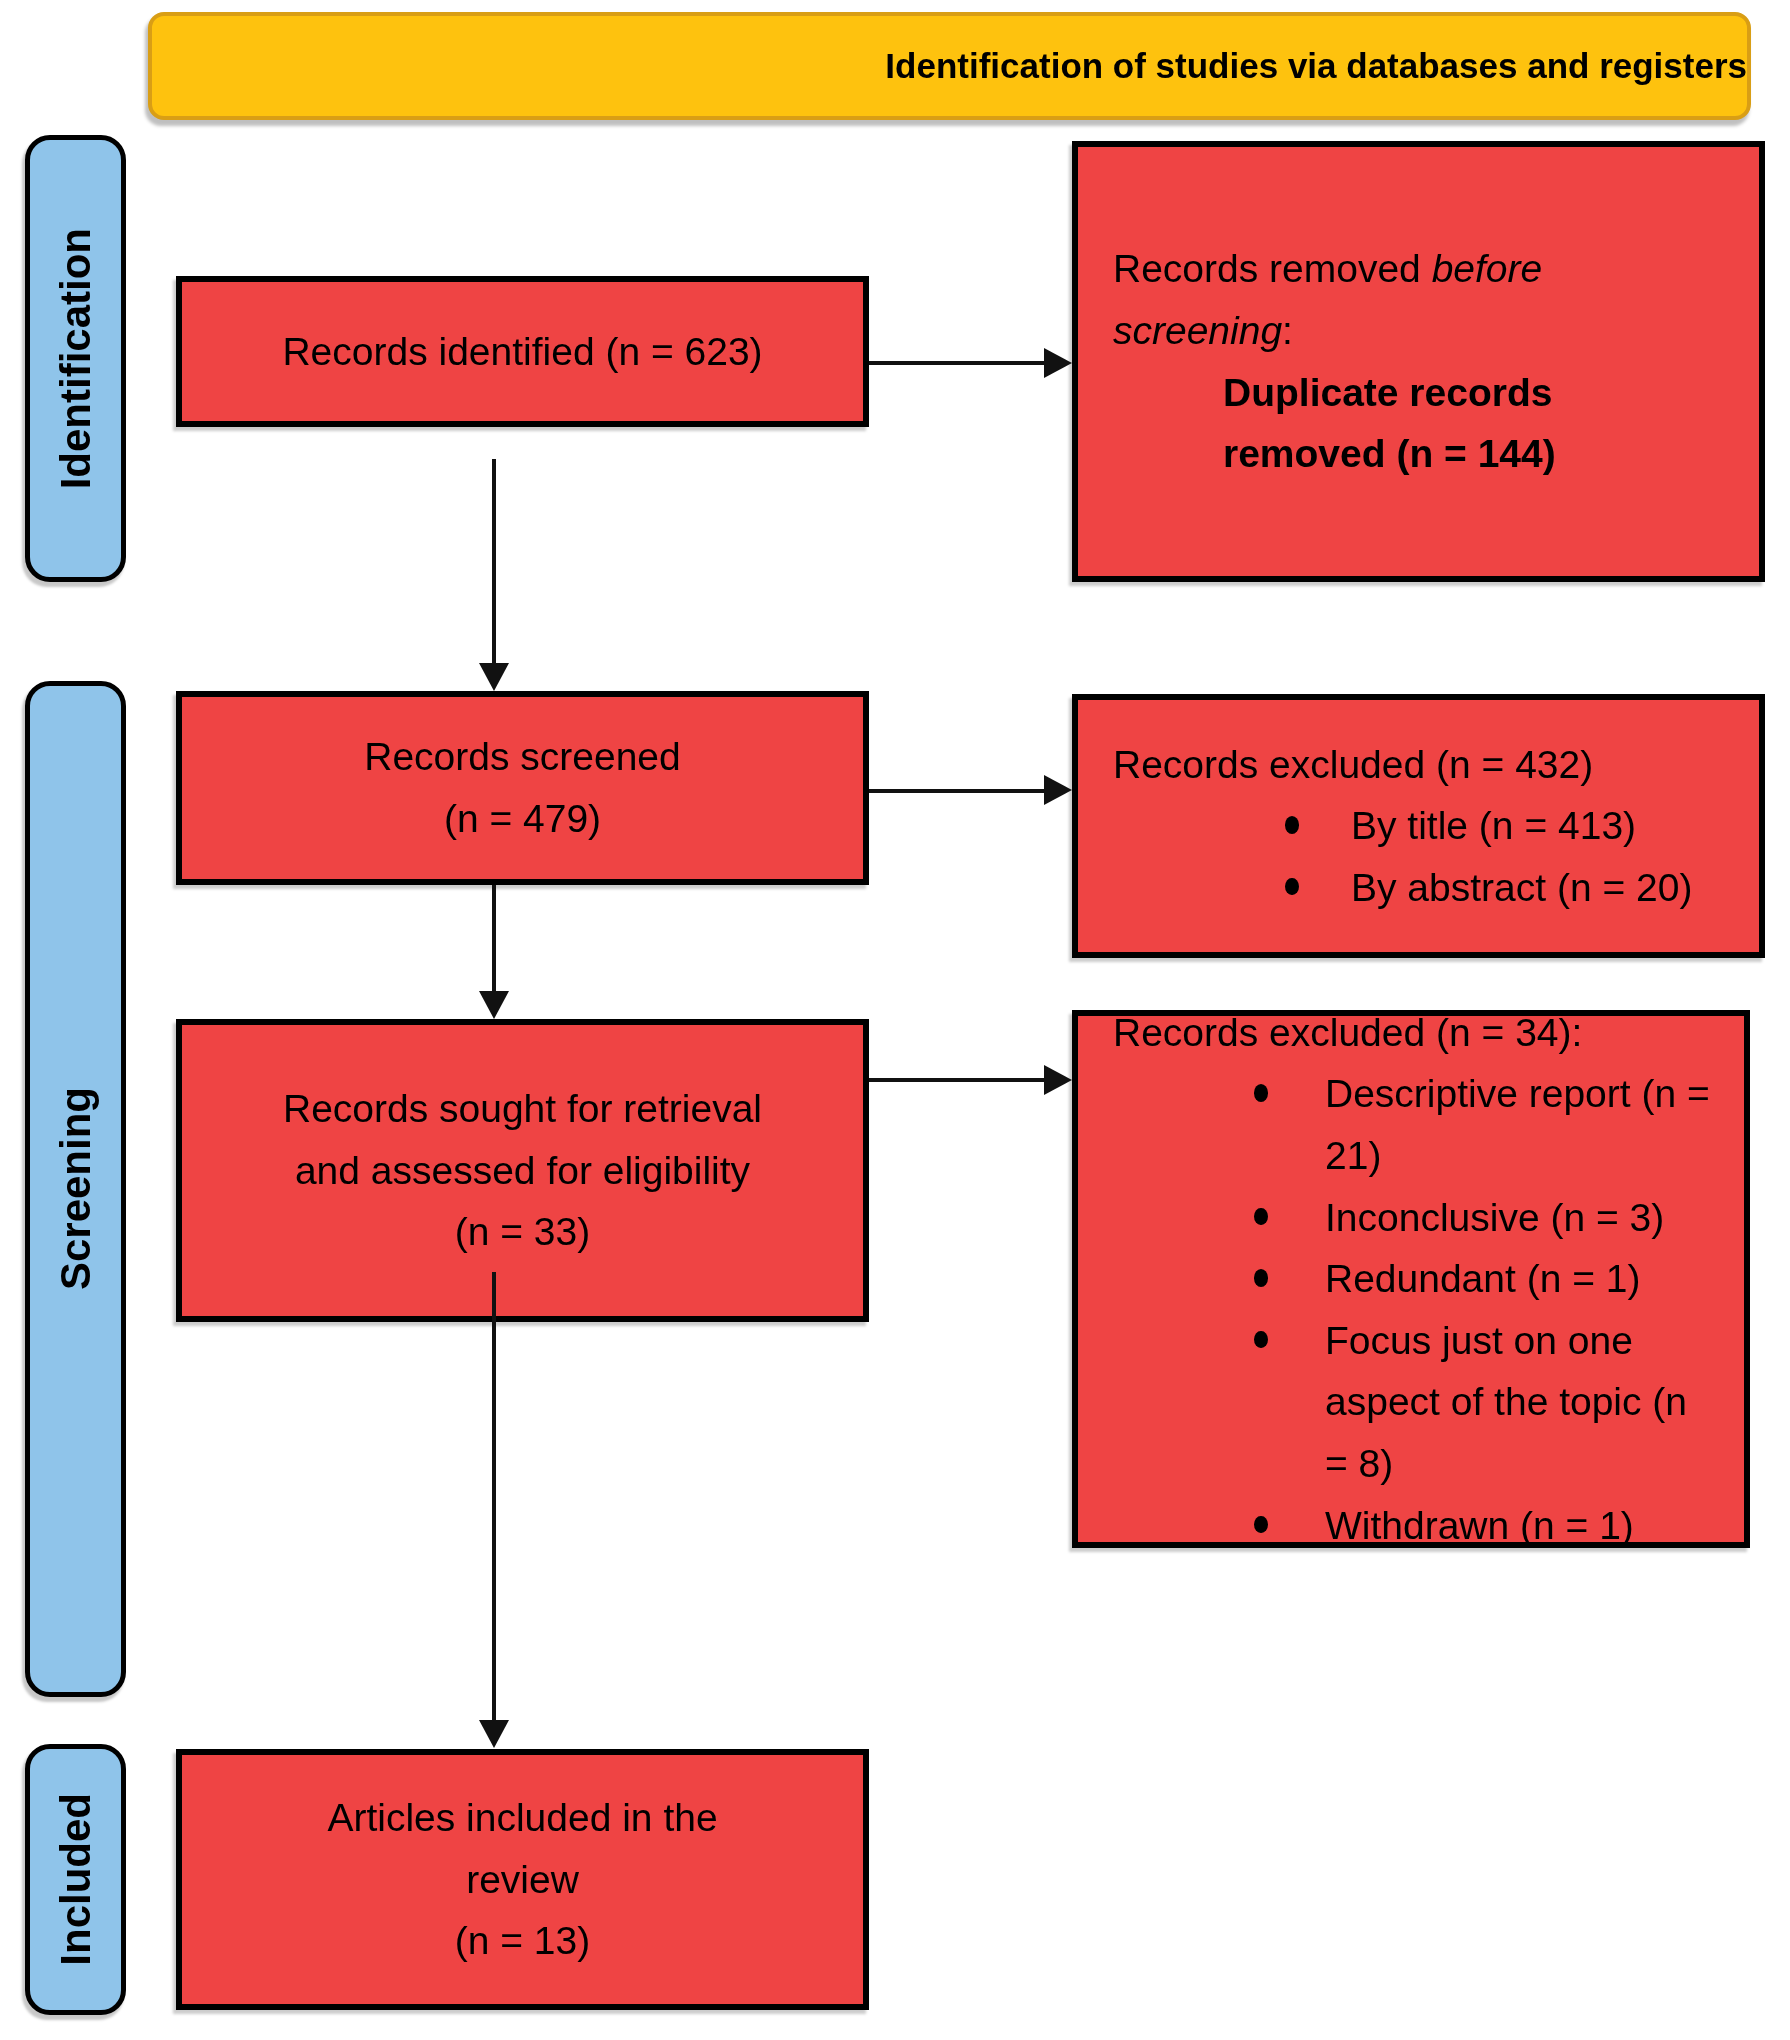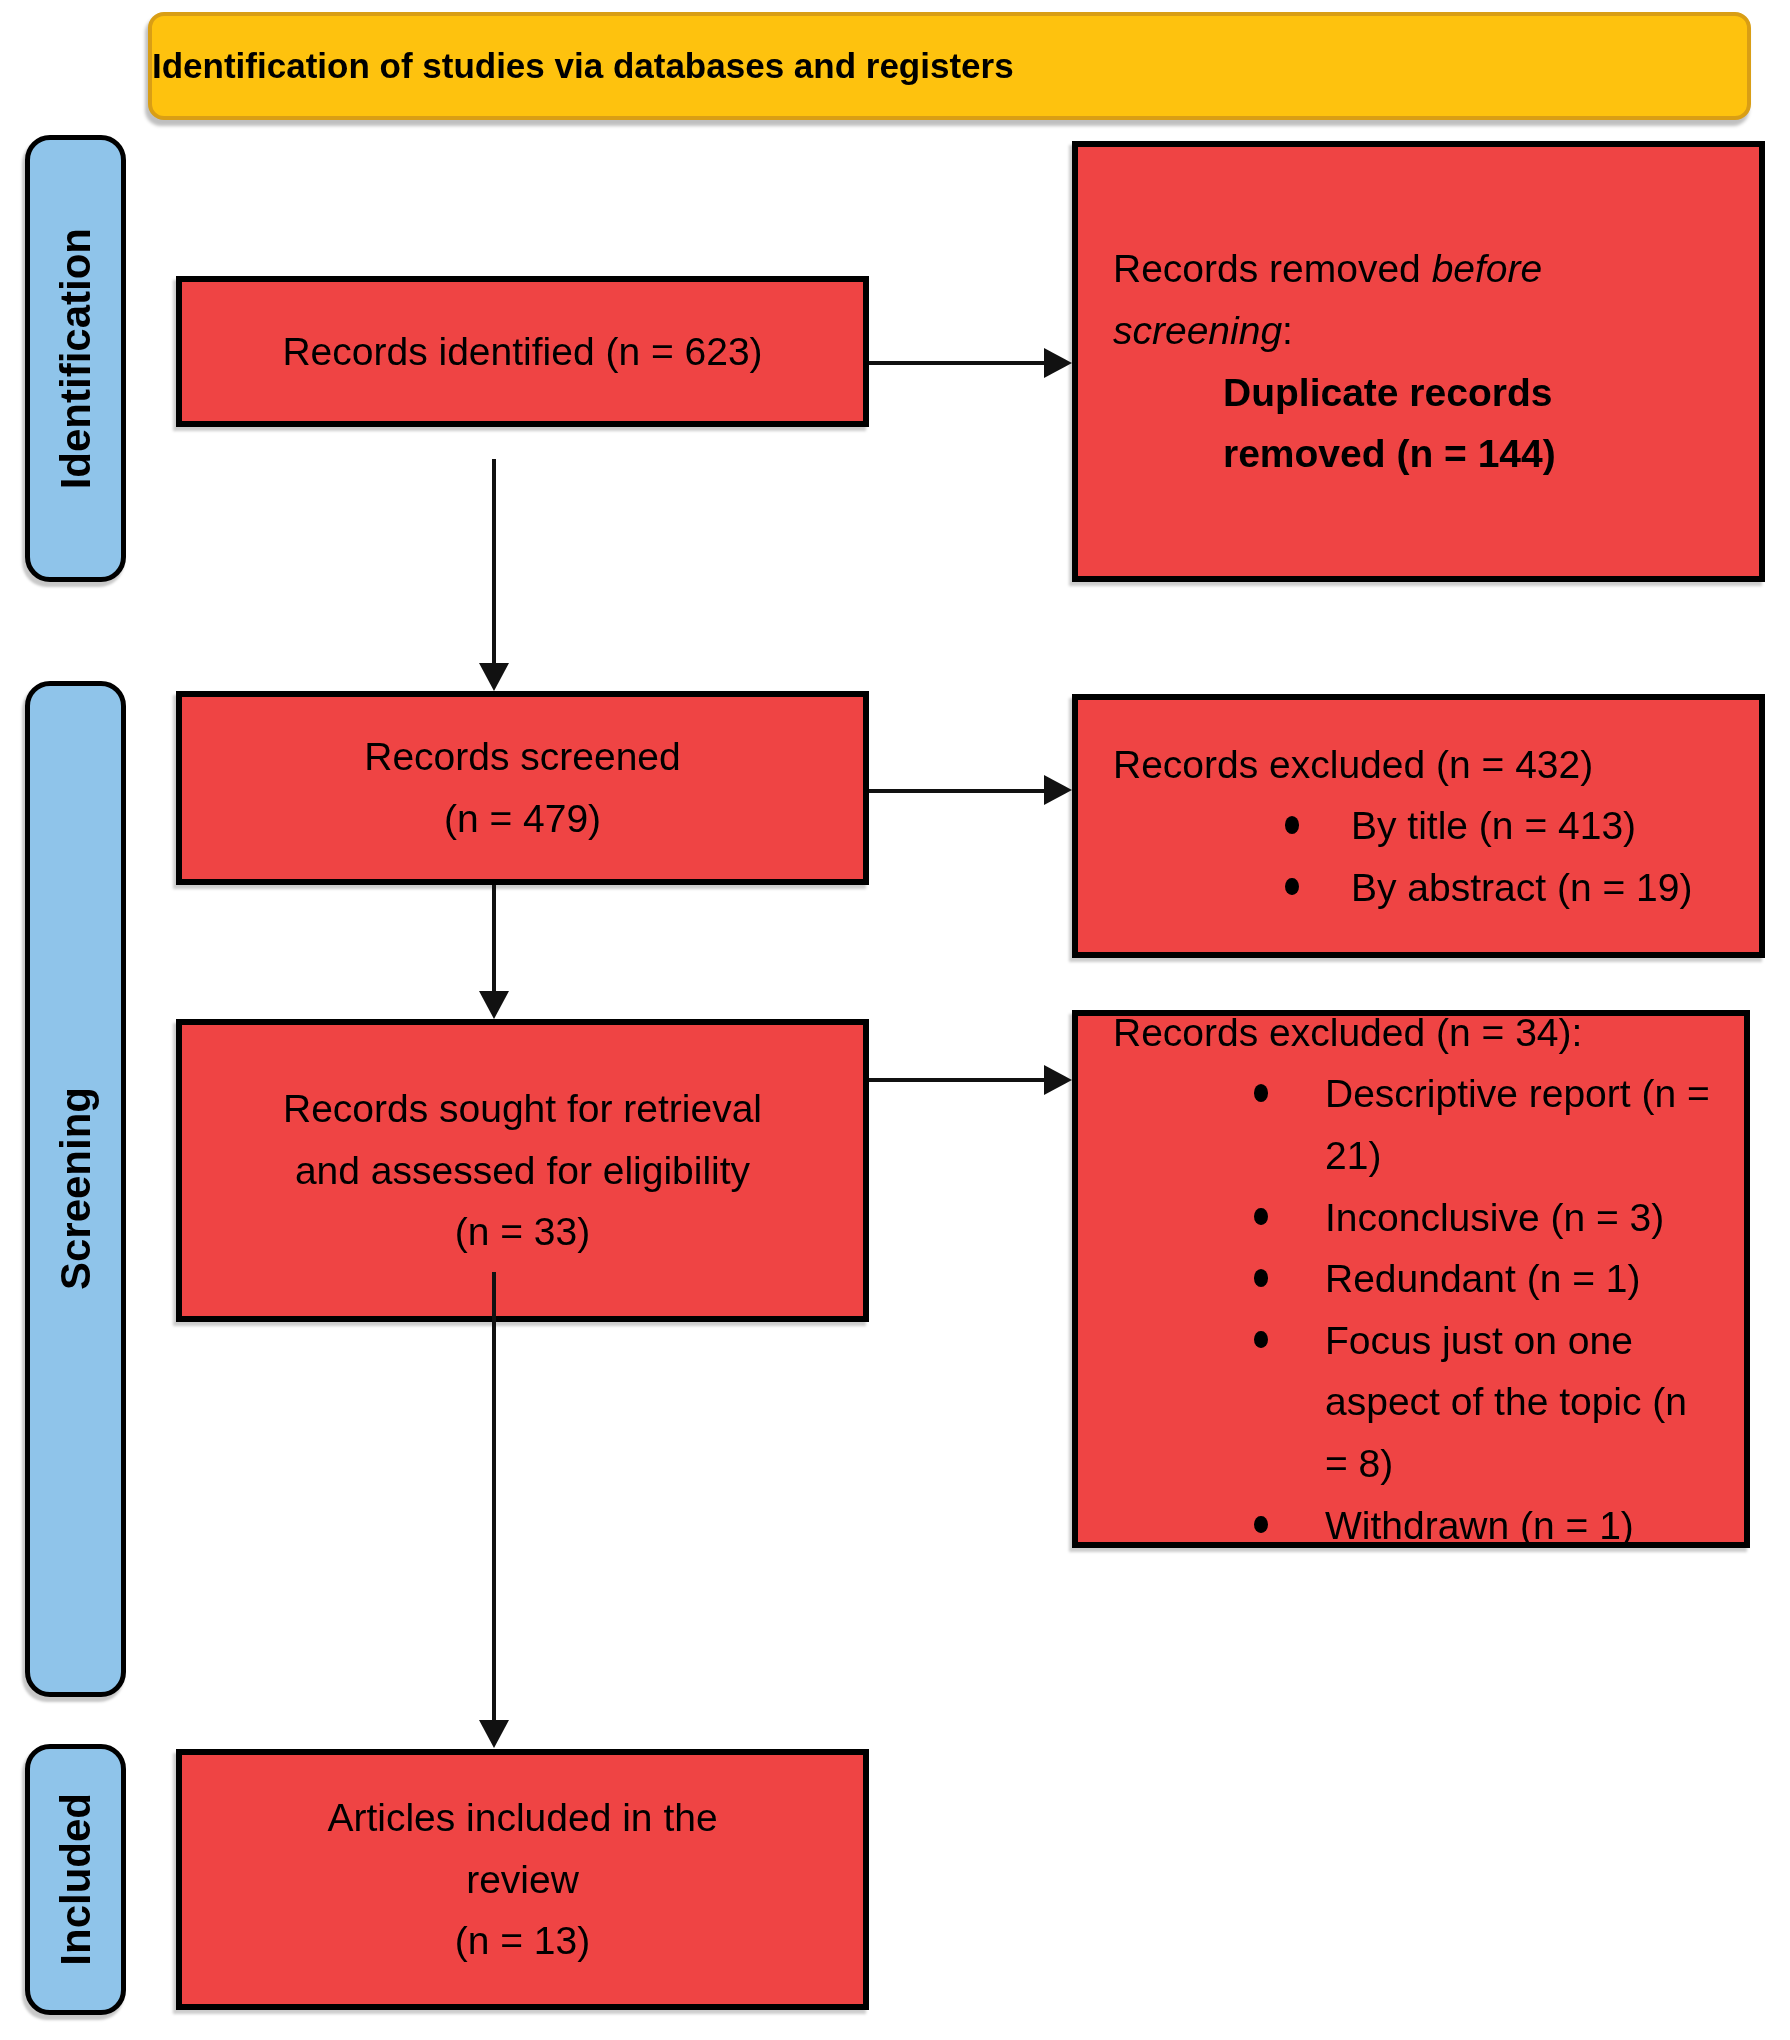--- a/index.html
+++ b/index.html
@@ -11,21 +11,21 @@
     color:var(--text,#000);
   }
 
   
   .banner{
     position:absolute;left:148px;top:12.4px;width:1603px;height:108px;
     box-sizing:border-box;
     background:var(--banner_fill,#FEC20E);
     border:4.4px solid var(--banner_border,#D99E15);
     border-radius:16px;
-    display:flex;align-items:center;justify-content:flex-start;
+    display:flex;align-items:center;justify-content:flex-end;
     box-shadow:-2.6px 5.3px 3.5px rgba(0,0,0,0.25);
     font-size:35px;font-weight:bold;
   }
 
   
   .stage{
     position:absolute;left:25px;width:101px;
     box-sizing:border-box;
     background:var(--stage_fill,#8FC4EA);
     border:5.3px solid var(--stage_border,#000);
@@ -133,21 +133,21 @@
     <div class="line"><span>Records removed </span><span class="it">before</span></div>
     <div class="line"><span class="it">screening</span><span>:</span></div>
     <div class="line indent">Duplicate records</div>
     <div class="line indent">removed (n = 144)</div>
   </div>
 
   <div class="node right" id="box-excluded1">
     <div class="line">Records excluded (n = 432)</div>
     <ul class="bullets">
       <li><span>By title (n = 413)</span></li>
-      <li><span>By abstract (n = 19)</span></li>
+      <li><span>By abstract (n = 20)</span></li>
     </ul>
   </div>
 
   <div class="node right" id="box-excluded2">
     <div class="line">Records excluded (n = 34):</div>
     <ul class="bullets">
       <li><span>Descriptive report (n = 21)</span></li>
       <li><span>Inconclusive (n = 3)</span></li>
       <li><span>Redundant (n = 1)</span></li>
       <li><span>Focus just on one aspect of the topic (n = 8)</span></li>

